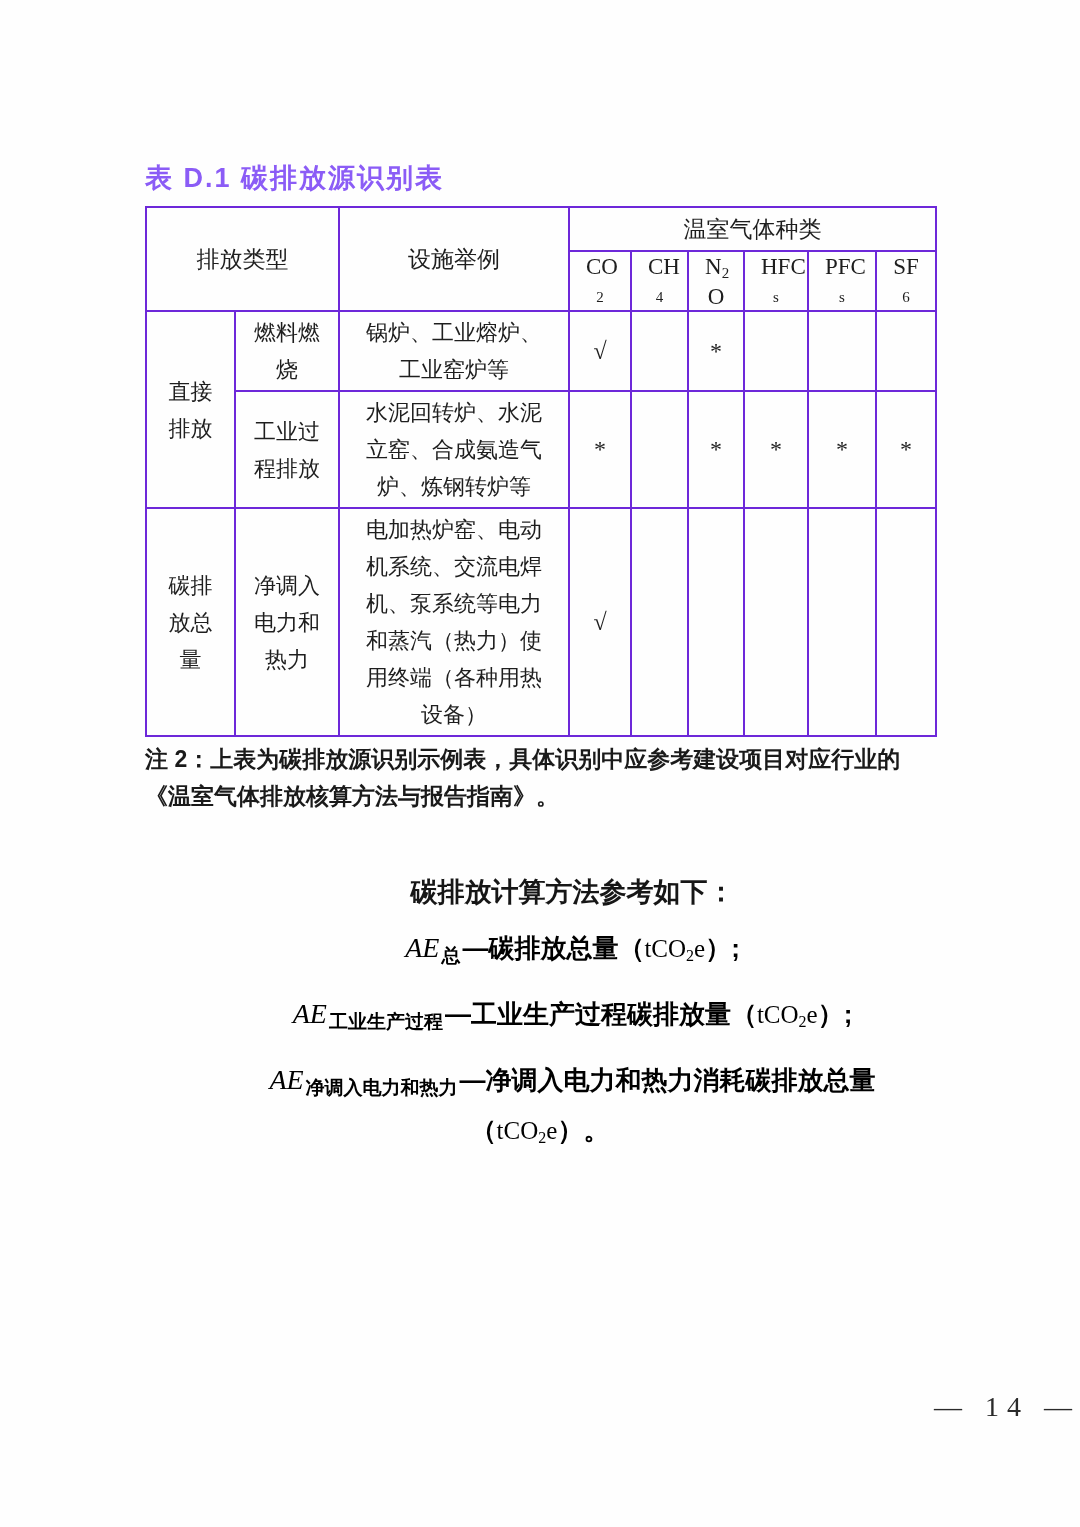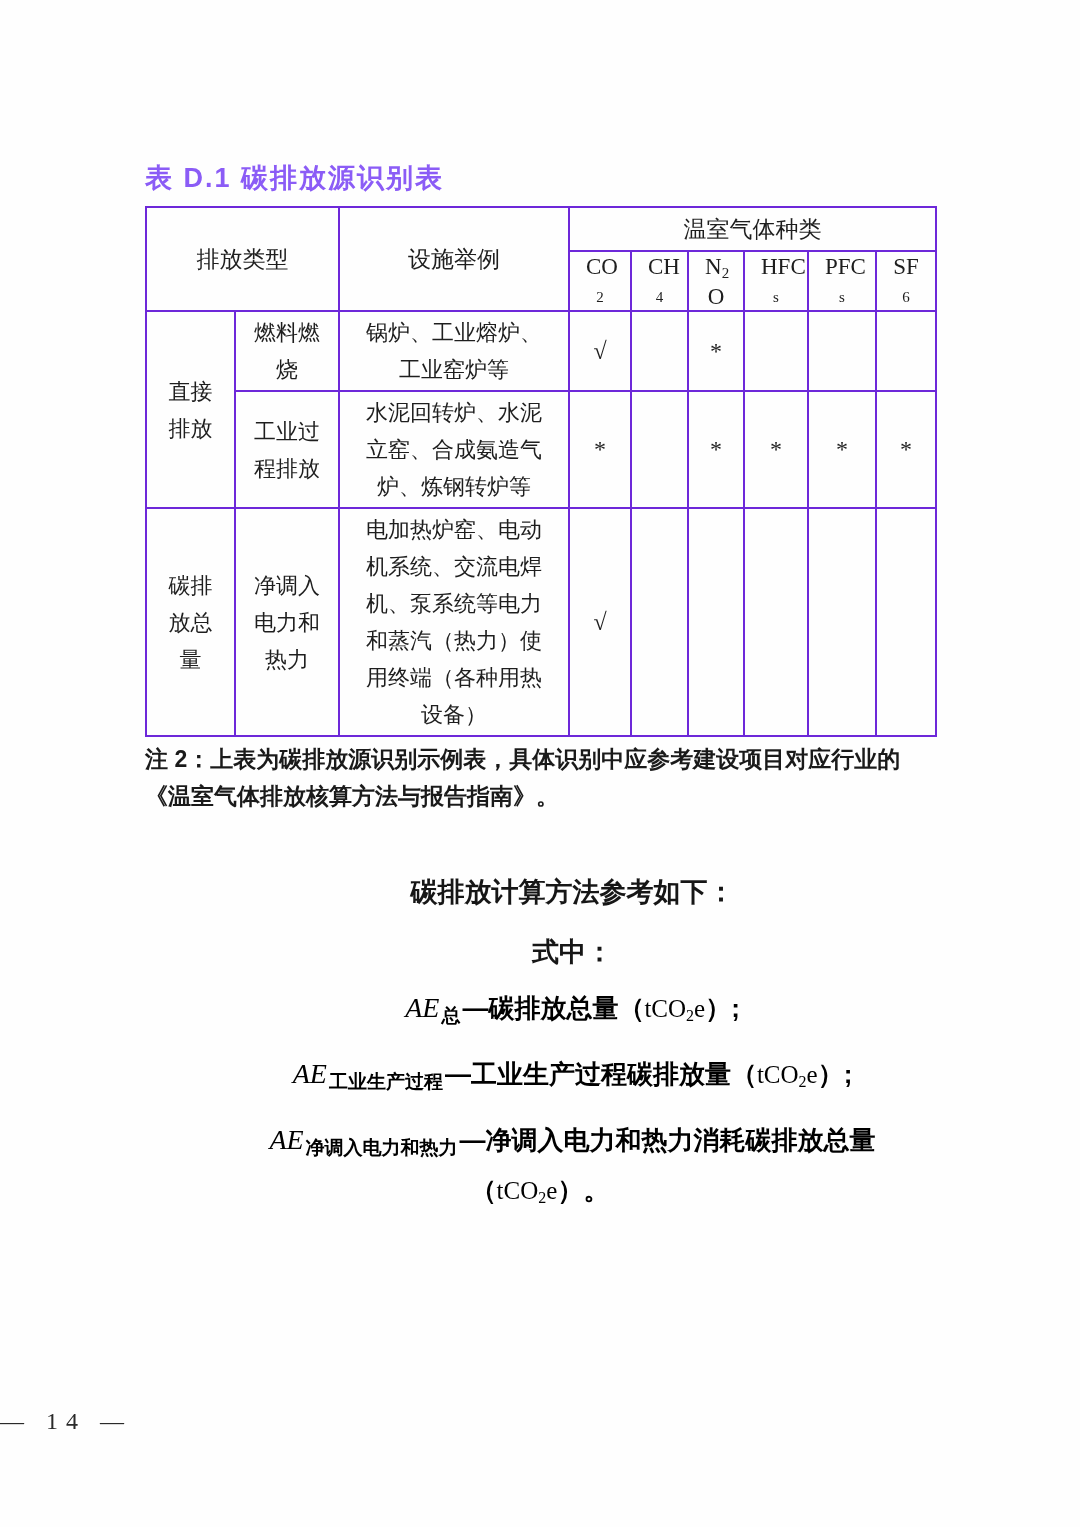--- a/index.html
+++ b/index.html
@@ -54,22 +54,22 @@
   .f-plain{font-family:"Liberation Serif","DejaVu Serif",serif;font-size:24px;letter-spacing:1px;}
   p.def{
     margin:16px 0 0 0;text-indent:65px;font-size:26px;font-weight:700;
     line-height:42px;color:#000000;width:790px;
   }
   .d-var{font-family:"Liberation Serif","DejaVu Serif",serif;font-style:italic;font-weight:400;font-size:28px;}
   .d-sub{font-size:19px;font-weight:600;vertical-align:-5px;padding:0 2px;}
   .d-unit{font-family:"Liberation Serif","DejaVu Serif",serif;font-weight:400;font-size:25px;}
   .d-unit .usub{font-size:16px;vertical-align:-4px;}
   .page-footer{
-    position:absolute;left:0;right:0;bottom:92px;text-align:left;
-    font-family:"Liberation Serif","DejaVu Serif",serif;font-size:24px;color:#2a2a2a;
+    position:absolute;left:0;right:0;bottom:104px;text-align:right;
+    font-family:"Liberation Serif","DejaVu Serif",serif;font-size:28px;color:#2a2a2a;
     letter-spacing:8px;
   }
 </style>
 </head>
 <body>
 
 <div class="page">
 
   <h1 class="doc-title">表 D.1 碳排放源识别表</h1>
 
@@ -153,21 +153,20 @@
       </tr>
     </tbody>
   </table>
 
   <p class="note second">注 2：上表为碳排放源识别示例表，具体识别中应参考建设项目对应行业的《温室气体排放核算方法与报告指南》。</p>
 
   <div class="calc-section">
     <p class="para first">碳排放计算方法参考如下：</p>
 
 
-    <p class="para">式中：</p>
 
     <p class="def">
       <span class="d-var">AE</span><span class="d-sub">总</span><span>—碳排放总量（</span><span class="d-unit"><span>tCO</span><span class="usub">2</span><span>e</span></span><span>）;</span>
     </p>
     <p class="def">
       <span class="d-var">AE</span><span class="d-sub">工业生产过程</span><span>—工业生产过程碳排放量（</span><span class="d-unit"><span>tCO</span><span class="usub">2</span><span>e</span></span><span>）;</span>
     </p>
     <p class="def">
       <span class="d-var">AE</span><span class="d-sub">净调入电力和热力</span><span>—净调入电力和热力消耗碳排放总量（</span><span class="d-unit"><span>tCO</span><span class="usub">2</span><span>e</span></span><span>）。</span>
     </p>

